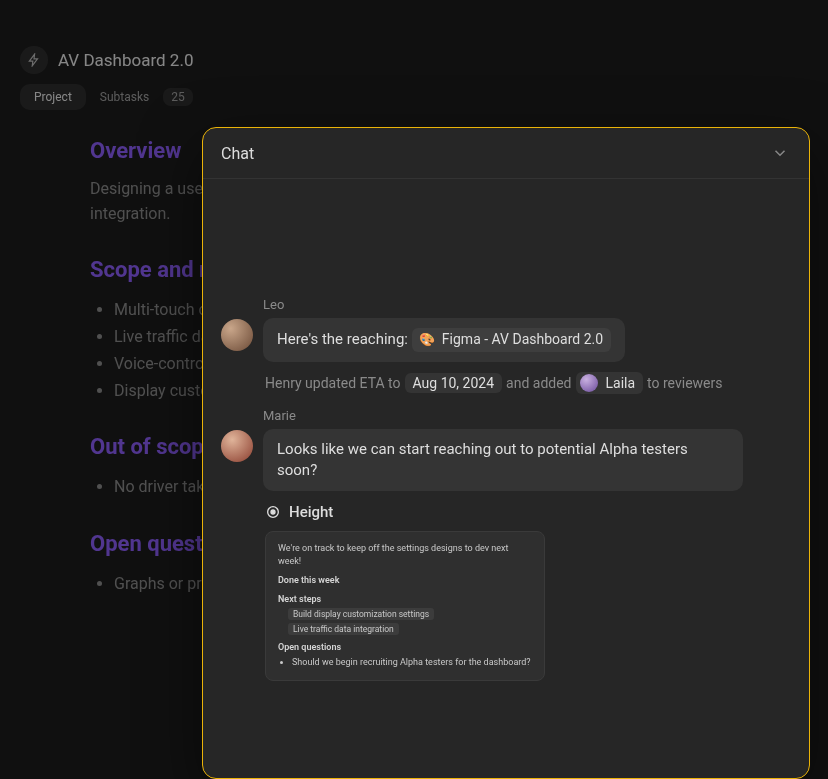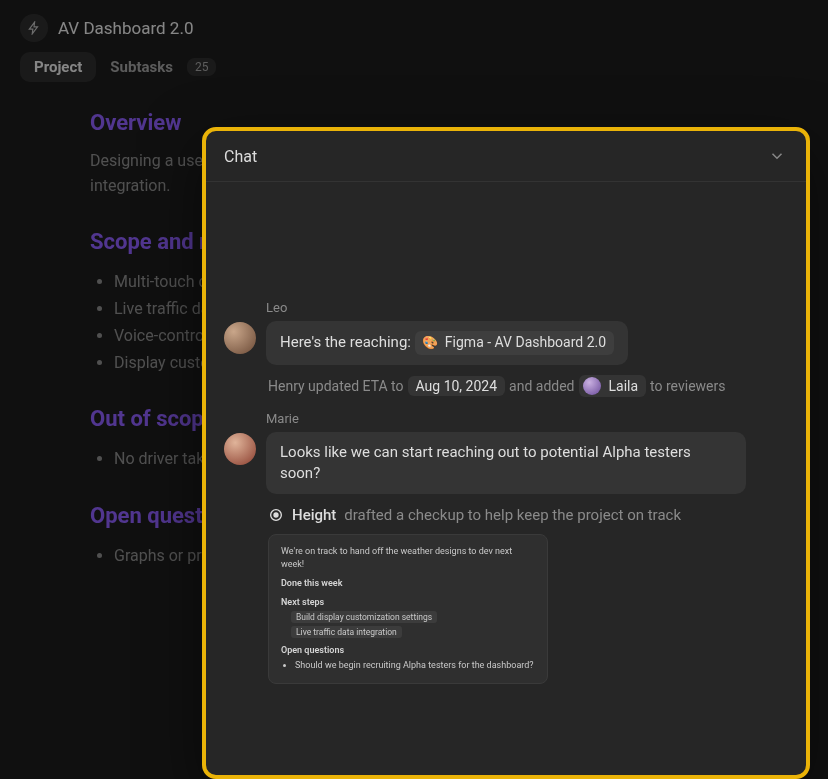--- a/index.html
+++ b/index.html
@@ -13,32 +13,32 @@
 
   
   .bg-page {
     position: absolute; inset: 0;
     padding: 14px 20px;
     filter: brightness(0.9);
   }
   .bg-header {
     display: flex; align-items: center; gap: 10px;
     margin-bottom: 10px;
+    margin-top: 32px;
   }
   .bg-bolt {
     width: 28px; height: 28px; border-radius: 50%;
     background: #2e2e2e; display: flex; align-items: center; justify-content: center;
     font-size: 14px; color: #bbb;
   }
   .bg-title { font-size: 17px; color: #e5e5e5; }
   .bg-tabs { display: flex; gap: 14px; align-items: center; margin-bottom: 28px; }
   .bg-tab {
-    padding: 6px 14px; border-radius: 10px; font-size: 15px;
+    padding: 6px 14px; border-radius: 10px; font-size: 12px;
     color: #9e9e9e;
-    font-weight: bold;
   }
   .bg-tab.active { background: #2e2e2e; color: #e5e5e5; }
   .bg-badge {
     background: #2e2e2e; color: #9e9e9e; font-size: 12px;
     padding: 2px 8px; border-radius: 8px; margin-left: -6px;
   }
   .bg-content { padding-left: 70px; padding-right: 40px; }
   .bg-h2 { font-size: 22px; font-weight: 700; color: #8b5cf6; margin-bottom: 14px; margin-top: 30px; }
   .bg-h2:first-child { margin-top: 0; }
   .bg-p { font-size: 16px; color: #8a8a8a; line-height: 1.55; }
@@ -50,21 +50,21 @@
     position: absolute; inset: 0;
     background: rgba(0,0,0,0.35);
   }
 
   
   .chat {
     position: absolute;
     top: 127px; left: 202px;
     width: 608px; height: 652px;
     background: #262626;
-    border: 4px solid #eab308;
+    border: 1px solid #eab308;
     border-radius: 14px;
     display: flex; flex-direction: column;
     box-shadow: 0 20px 60px rgba(0,0,0,0.5);
   }
   .chat-header {
     display: flex; align-items: center; justify-content: space-between;
     padding: 14px 18px;
     border-bottom: 1px solid #333;
   }
   .chat-title { font-size: 16px; color: #dcdcdc; }
@@ -253,25 +253,24 @@
           </div>
         </div>
       </div>
 
       <div class="height-row">
         <svg class="height-icon" viewBox="0 0 24 24" fill="none" stroke="#dedede" stroke-width="2">
           <circle cx="12" cy="12" r="8"></circle>
             <circle cx="12" cy="12" r="3" fill="#dedede"></circle>
         </svg>
         <span class="height-name">Height</span>
-        <span class="height-text">drafted a checkup to help keep the project on track</span>
       </div>
 
       <div class="checkup-card">
-        <div class="intro">We're on track to hand off the weather designs to dev next week!</div>
+        <div class="intro">We're on track to keep off the settings designs to dev next week!</div>
         <div class="sec-title">Done this week</div>
         <div class="sec-title">Next steps</div>
         <div style="display:flex;flex-direction:column;gap:3px;padding-left:10px">
           <span class="mini-chip" style="align-self:flex-start">Build display customization settings</span>
           <span class="mini-chip" style="align-self:flex-start">Live traffic data integration</span>
         </div>
         <div class="sec-title">Open questions</div>
         <ul>
             <li>Should we begin recruiting Alpha testers for the dashboard?</li>
           </ul>

